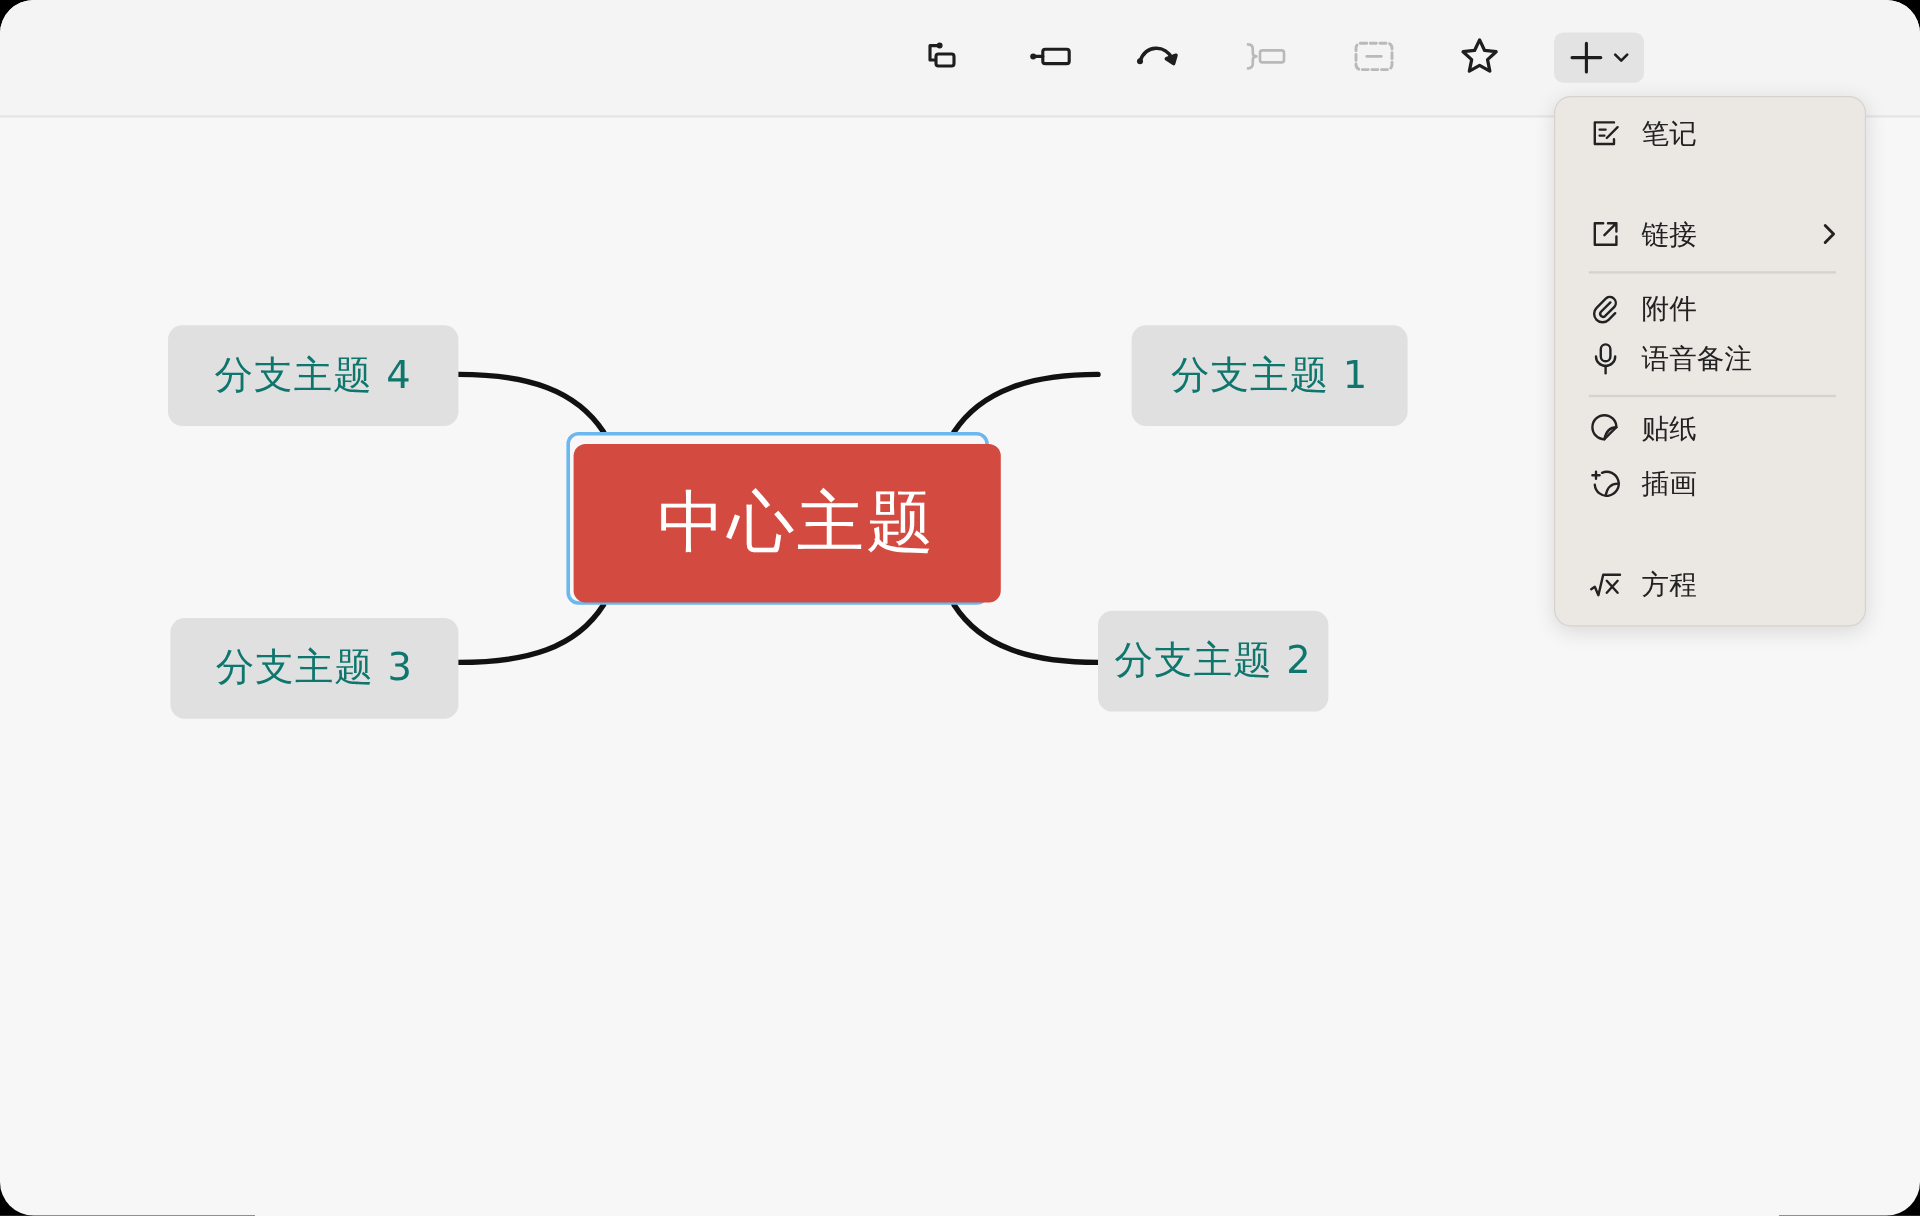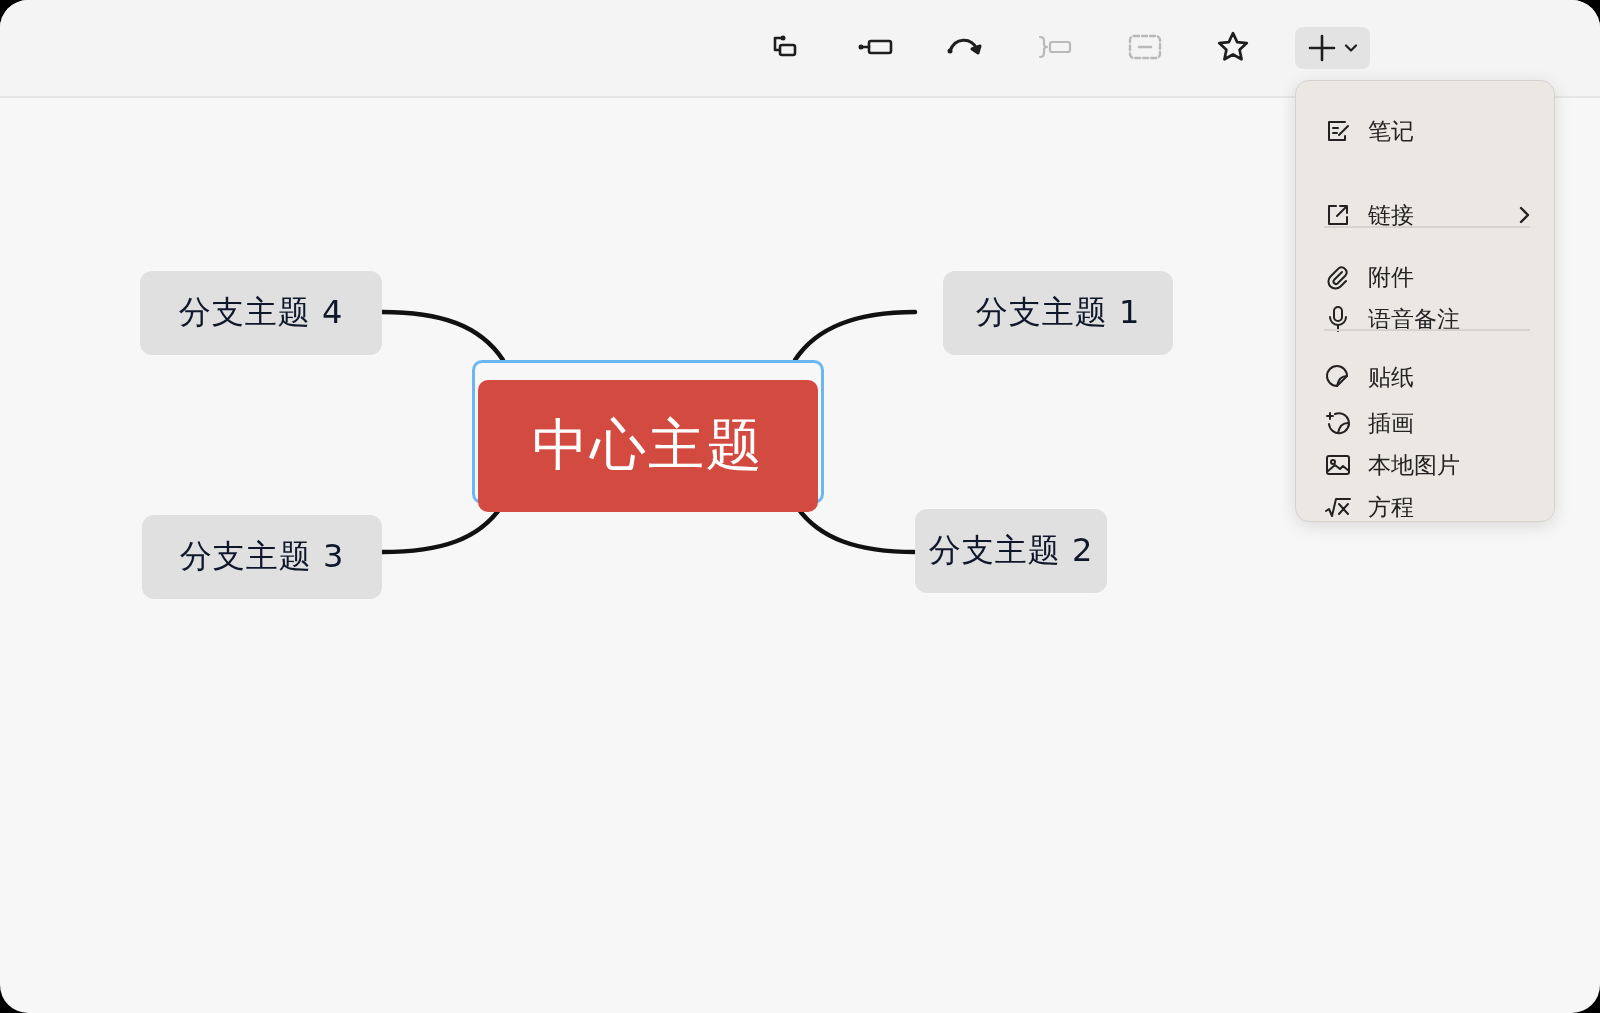--- a/index.html
+++ b/index.html
@@ -19,39 +19,39 @@
   .tb-btn svg { display:block; }
   .tb-add {
     position:absolute; left:1295px; top:27px; width:75px; height:42px;
     background:#e3e3e3; border-radius:8px; display:flex; align-items:center; justify-content:center; gap:6px;
   }
   .canvas { position:absolute; left:0; top:100px; width:1600px; height:913px; }
   .links { position:absolute; left:0; top:0; }
   .node {
     position:absolute; background:#e0e0e0; border-radius:12px;
     display:flex; align-items:center; justify-content:center;
-    font-size:32px; color:#0f172a; letter-spacing:1px;
+    font-size:32px; color:#0f766e; letter-spacing:1px;
   }
   .central-sel {
     position:absolute; left:472px; top:360px; width:352px; height:144px;
     border:3px solid #6bb8f0; border-radius:10px; box-sizing:border-box;
   }
   .central {
     position:absolute; left:478px; top:366px; width:340px; height:132px;
     background:#d34b40; border-radius:10px; color:#fff; font-size:56px;
     display:flex; align-items:center; justify-content:center; letter-spacing:2px;
   }
   .menu {
     position:absolute; left:1295px; top:80px; width:260px; height:442px;
     background:#ebe8e4; border-radius:14px; border:1px solid #d6d3cf; box-sizing:border-box;
     box-shadow:0 4px 18px rgba(0,0,0,0.12);
   }
   .menu-item {
     position:absolute; left:28px; width:210px; height:40px;
-    display:flex; align-items:center; font-size:23px; color:#222;margin-top:20px;
+    display:flex; align-items:center; font-size:23px; color:#222;
   }
   .menu-item .mi-icon { width:28px; height:28px; margin-right:16px; display:flex; align-items:center; justify-content:center; }
   .menu-item .chev { position:absolute; right:0; top:8px; }
   .menu-sep { position:absolute; left:28px; width:206px; height:2px; background:#d6d3cf; }
 </style>
 </head>
 <body>
 
 <div class="window">
 
@@ -119,21 +119,21 @@
       <span>分支主题 3</span>
     </div>
     <div class="node" style="left:915px; top:171px; width:230px; height:84px;margin-left:28px;">
       <span>分支主题 1</span>
     </div>
     <div class="node" style="left:915px; top:409px; width:192px; height:84px;">
       <span>分支主题 2</span>
     </div>
 
     <div class="central-sel" style="top:260px;"></div>
-    <div class="central" style="top:280px;">
+    <div class="central" style="top:270px;padding-left:16px;">
       <span>中心主题</span>
     </div>
   </div>
 
   <div class="menu">
     <div class="menu-item" style="top:10px;">
       <span class="mi-icon">
         <svg width="26" height="26" viewBox="0 0 26 26" fill="none" stroke="#222" stroke-width="2" stroke-linecap="round" stroke-linejoin="round">
           <path d="M20 4 H4 V22 H20 V18"></path>
             <path d="M8 10 H13 M8 15 H12"></path>
@@ -186,30 +186,20 @@
     <div class="menu-item" style="top:302px;">
       <span class="mi-icon">
         <svg width="26" height="26" viewBox="0 0 26 26" fill="none" stroke="#222" stroke-width="2" stroke-linecap="round" stroke-linejoin="round">
           <path d="M10 4 A10 10 0 1 1 4 14"></path>
             <path d="M23 13 Q15 13 13 23"></path>
             <path d="M5 3 V9 M2 6 H8"></path>
         </svg>
       </span>
       <span>插画</span>
     </div>
-    <div class="menu-item" style="top:344px;">
-      <span class="mi-icon">
-        <svg width="26" height="26" viewBox="0 0 26 26" fill="none" stroke="#222" stroke-width="2" stroke-linecap="round" stroke-linejoin="round">
-          <rect x="2" y="4" width="22" height="18" rx="2"></rect>
-            <circle cx="8" cy="10" r="2"></circle>
-            <path d="M3 19 L10 13 L15 17 L18 14 L24 19"></path>
-        </svg>
-      </span>
-      <span>本地图片</span>
-    </div>
     <div class="menu-item" style="top:386px;">
       <span class="mi-icon">
         <svg width="28" height="26" viewBox="0 0 28 26" fill="none" stroke="#222" stroke-width="2" stroke-linecap="round" stroke-linejoin="round">
           <path d="M2 17 L5 15 L8 22 L12 5 H26"></path>
             <path d="M15 10 L24 20 M24 10 L15 20"></path>
         </svg>
       </span>
       <span>方程</span>
     </div>
   </div>

